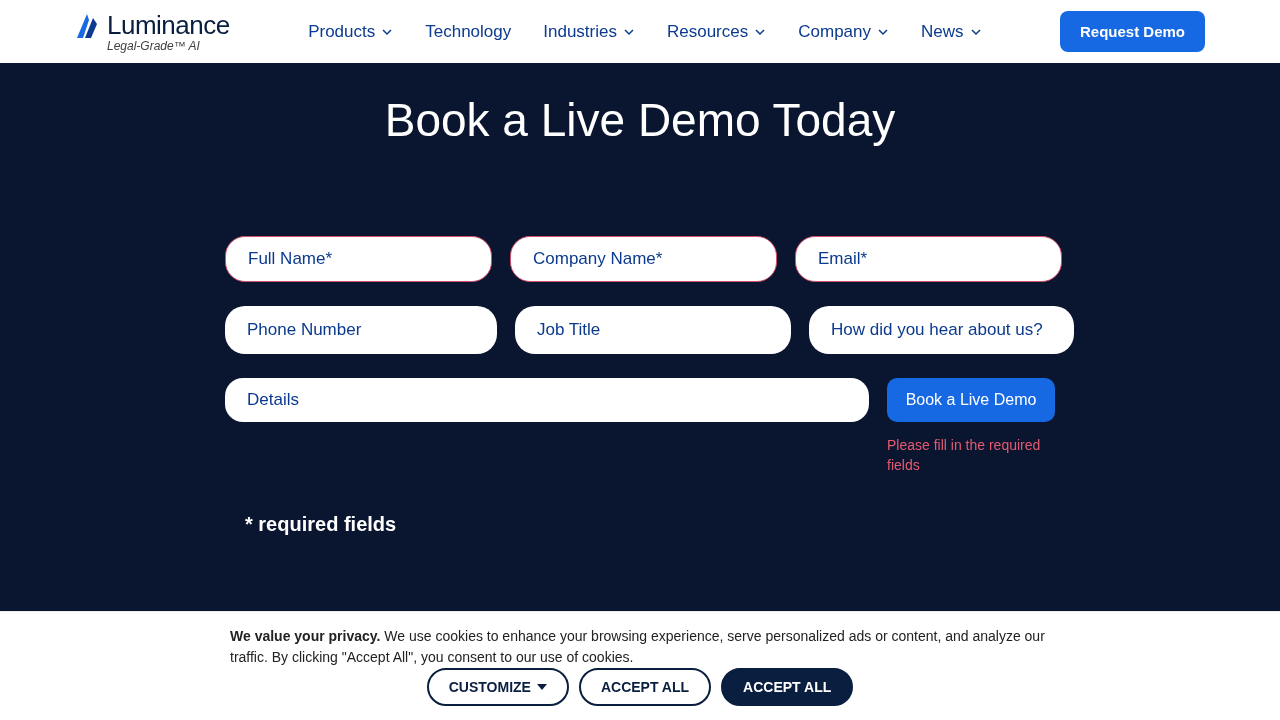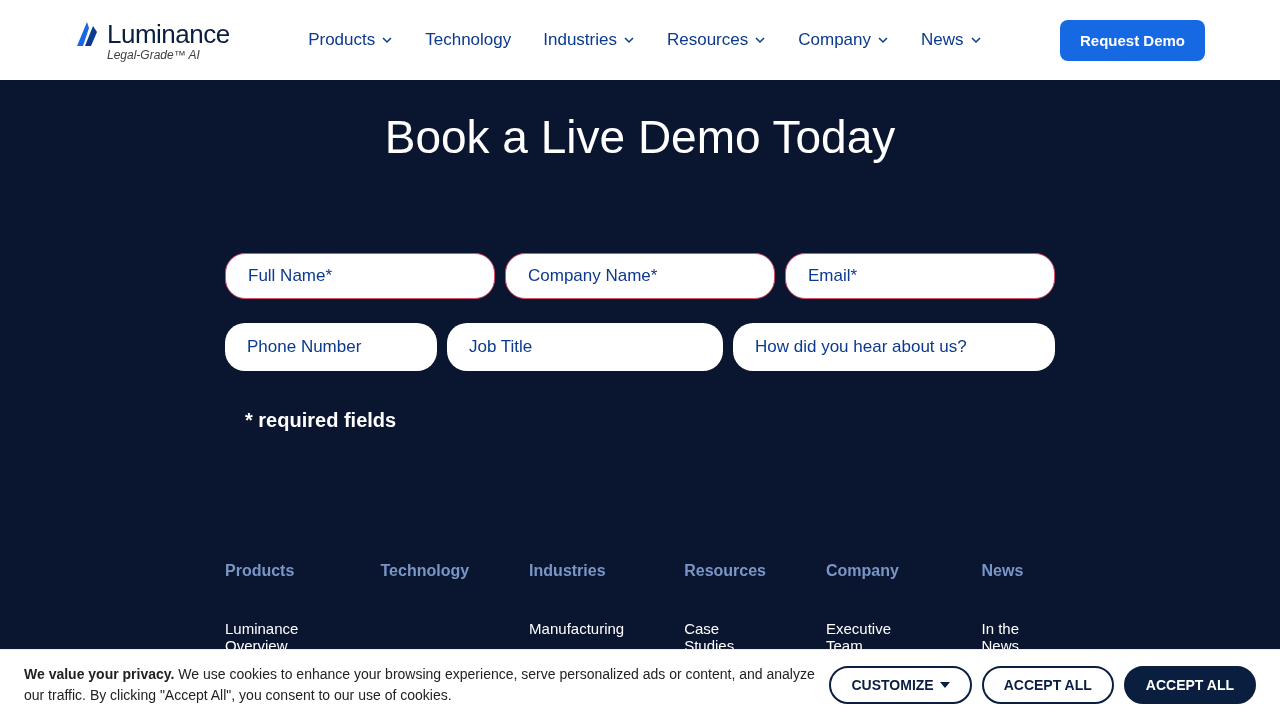--- a/index.html
+++ b/index.html
@@ -1,58 +1,58 @@
 <!DOCTYPE html>
 <html><head>
 <meta charset="utf-8">
 <style>
 * { margin: 0; padding: 0; box-sizing: border-box; font-family: -apple-system, BlinkMacSystemFont, 'Segoe UI', sans-serif; }
 body { width: 1280px; height: 720px; overflow: hidden; position: relative; }
 
-.header { background: #fff; height: 80px; display: flex; align-items: center; padding: 0 75px; justify-content: space-between; }
+.header { background: #fff; height: 63px; display: flex; align-items: center; padding: 0 75px; justify-content: space-between; }
 .logo-wrap { display: flex; flex-direction: column; }
 .logo { display: flex; align-items: center; gap: 8px; }
 .logo-icon { width: 24px; height: 28px; }
 .logo-text { font-size: 26px; font-weight: 500; color: #0a1e3f; letter-spacing: -0.5px; }
 .logo-tagline { font-size: 12px; color: #404040; font-style: italic; margin-left: 32px; margin-top: -2px; }
 
 .nav { display: flex; gap: 32px; align-items: center; }
 .nav-item { display: flex; align-items: center; gap: 6px; color: #0b3a8f; font-size: 17px; cursor: pointer; }
 .chevron { width: 12px; height: 12px; }
 
 .demo-btn { background: #1668e3; color: #fff; border: none; padding: 12px 20px; border-radius: 8px; font-size: 15px; font-weight: 600; cursor: pointer; }
 
 .main { background: #0a1530; color: #fff; padding: 30px 0 80px; min-height: 580px; }
 .title { text-align: center; font-size: 46px; font-weight: 500; margin-bottom: 89px; }
 
 .form { width: 830px; margin: 0 auto; }
-.row { display: flex; gap: 10px; margin-bottom: 24px; }
+.row { display: flex; gap: 18px; margin-bottom: 24px; }
 .input { flex: 1; background: #fff; border: none; border-radius: 20px; padding: 12px 22px; font-size: 17px; color: #0b3a8f; outline: none; }
 .input.required { border: 1px solid #d4506b; }
 .input::placeholder { color: #0b3a8f; }
-.input-phone { width: 212px; flex: none; }
+.input-phone { width: 272px; flex: none; }
 .input-jobtitle { width: 276px; flex: none; }
 .input-hear { flex: 1; padding: 14px 22px; }
 
 .row-details { display: flex; gap: 18px; align-items: flex-start; }
 .details-input { flex: 1; background: #fff; border: none; border-radius: 18px; padding: 12px 22px; font-size: 17px; color: #0b3a8f; outline: none; }
 .details-input::placeholder { color: #0b3a8f; }
 .submit-col { width: 168px; display: flex; flex-direction: column; }
 .submit-btn { background: #1668e3; color: #fff; border: none; border-radius: 10px; padding: 13px 18px; font-size: 16px; font-weight: 500; cursor: pointer; white-space: nowrap; }
 .error-msg { color: #e55a6f; font-size: 14px; margin-top: 14px; line-height: 1.4; }
 
 .required-note { margin-top: 38px; margin-left: 20px; font-size: 20px; font-weight: 600; }
 
 .footer { width: 830px; margin: 130px auto 0; display: flex; gap: 60px; }
 .footer-col { flex: 1; }
 .footer-col.wide { flex: 1.3; }
 .footer-head { color: #7a96c7; font-size: 16px; font-weight: 600; margin-bottom: 40px; }
 .footer-link { color: #fff; font-size: 15px; margin-bottom: 8px; display: block; }
 
-.cookie-bar { position: absolute; bottom: 0; left: 0; right: 0; background: #fff; padding: 14px 24px; display: flex; align-items: center; justify-content: space-between; border-top: 1px solid #eee; }
+.cookie-bar { position: absolute; bottom: 0; left: 0; right: 0; background: #fff; padding: 14px 24px; display: flex; align-items: center; justify-content: space-between; border-top: 1px solid #eee; flex-direction: column; }
 .cookie-text { font-size: 14px; color: #222; line-height: 1.5; max-width: 820px; }
 .cookie-text b { font-weight: 700; }
 .cookie-btns { display: flex; gap: 10px; }
 .cookie-btn { border-radius: 20px; padding: 9px 20px; font-size: 14px; font-weight: 600; cursor: pointer; white-space: nowrap; }
 .cookie-btn.customize { background: #fff; border: 2px solid #0a1e3f; color: #0a1e3f; display: flex; align-items: center; gap: 6px; }
 .cookie-btn.reject { background: #fff; border: 2px solid #0a1e3f; color: #0a1e3f; }
 .cookie-btn.accept { background: #0a1e3f; border: 2px solid #0a1e3f; color: #fff; }
 .tri-down { width: 0; height: 0; border-left: 5px solid transparent; border-right: 5px solid transparent; border-top: 6px solid #0a1e3f; }
 </style>
 </head>
@@ -113,20 +113,27 @@
     <div class="row">
       <input class="input required" placeholder="Full Name*" style="">
       <input class="input required" placeholder="Company Name*" style="">
       <input class="input required" placeholder="Email*" style="">
     </div>
     <div class="row">
       <input class="input input-phone" placeholder="Phone Number" style="">
       <input class="input input-jobtitle" placeholder="Job Title" style="">
       <input class="input input-hear" placeholder="How did you hear about us?" style="">
     </div>
+    <div class="row-details">
+      <input class="details-input" placeholder="Details" style="">
+      <div class="submit-col">
+        <button type="button" class="submit-btn">Book a Live Demo</button>
+        <div class="error-msg">Please fill in the required fields</div>
+      </div>
+    </div>
     <div class="required-note">* required fields</div>
   </form>
 
   <div class="footer">
     <div class="footer-col wide">
       <div class="footer-head">Products</div>
       <a class="footer-link">Luminance Overview</a>
     </div>
     <div class="footer-col">
       <div class="footer-head">Technology</div>

